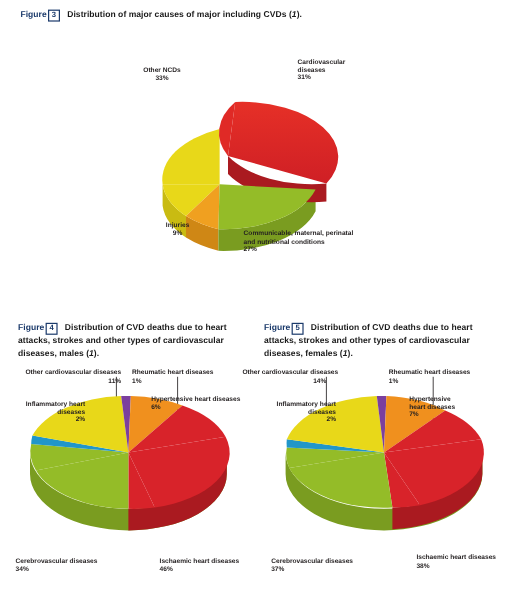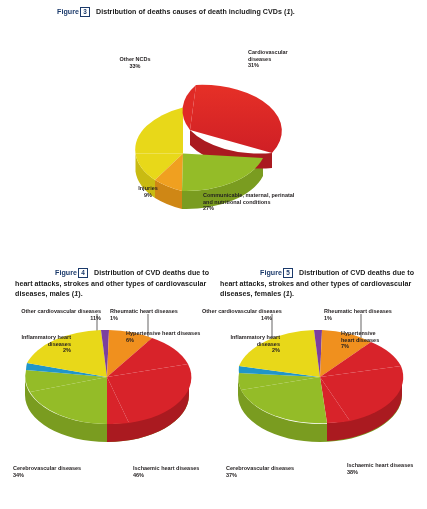--- a/index.html
+++ b/index.html
@@ -11,21 +11,21 @@
     overflow:hidden;
     position:relative;
   }
   .caption{
     font-size:7.1px;
     font-weight:bold;
     color:#1b3a6b;
     line-height:10.6px;
     letter-spacing:0.05px;
   }
-  .caption .fig-word{ color:#1b3a6b;margin-left:40px; }
+  .caption .fig-word{ color:#1b3a6b; }
   .caption .fignum{
     display:inline-block;
     border:0.8px solid #1b3a6b;
     padding:0px 2.2px 0px 2.2px;
     margin:0 2px 0 1px;
     line-height:8px;
     font-size:6.4px;
     position:relative;
     top:-0.5px;
   }
@@ -56,21 +56,21 @@
   }
   .lbl .pct{ display:block; font-weight:bold; }
   .lbl.rt{ text-align:right; }
   .lbl.ct{ text-align:center; }
 </style>
 </head>
 <body>
 
 <div id="cap3" class="caption">
   <span class="fig-word">Figure</span><span class="fignum">3</span>&nbsp;
-  <span class="body">Distribution of deaths causes of death including CVDs (</span><span class="body ital">1</span><span class="body">).</span>
+  <span class="body">Distribution of major causes of major including CVDs (</span><span class="body ital">1</span><span class="body">).</span>
 </div>
 
 <div id="fig3" class="figwrap">
   <svg width="427" height="228" viewBox="0 0 427 228">
     <defs>
       <linearGradient id="g3red" x1="0" y1="0" x2="0" y2="1">
         <stop offset="0" stop-color="#e63027"></stop>
           <stop offset="1" stop-color="#cf1f25"></stop>
       </linearGradient>
     </defs>

